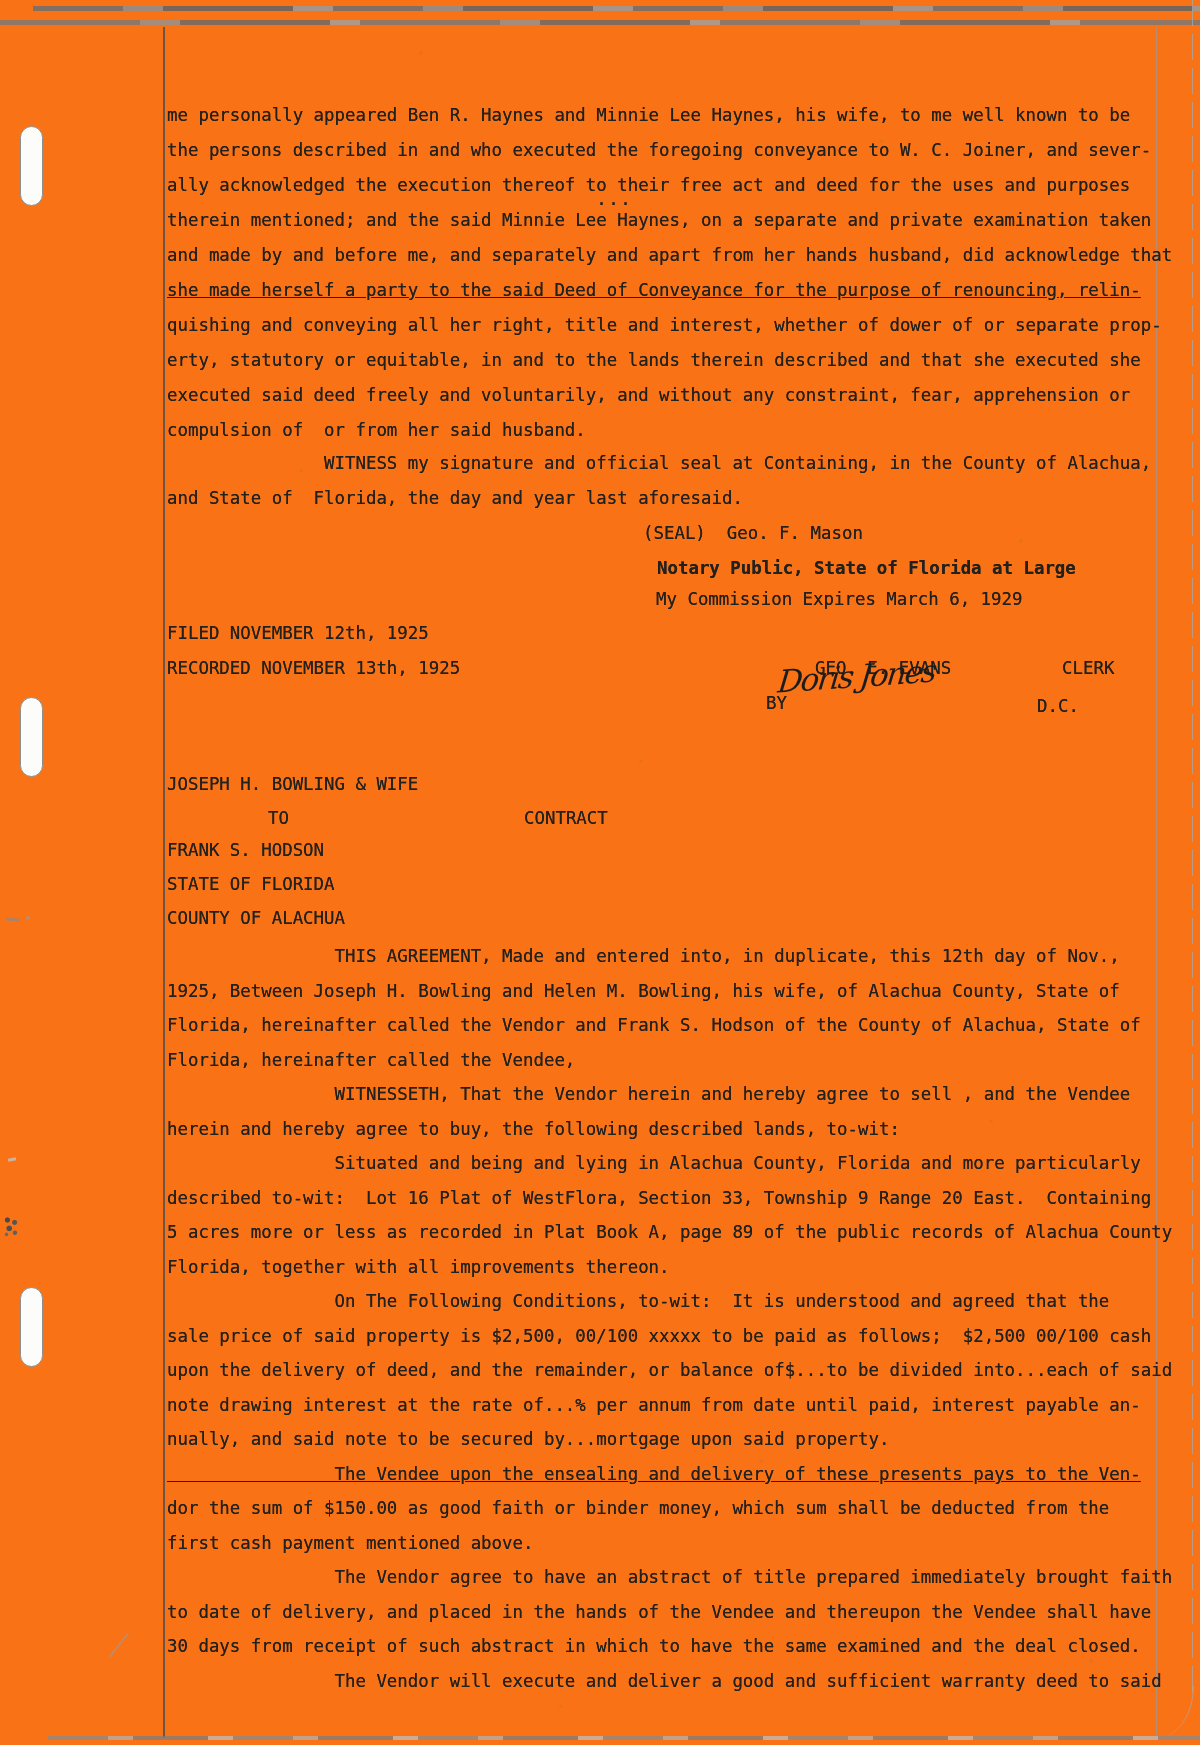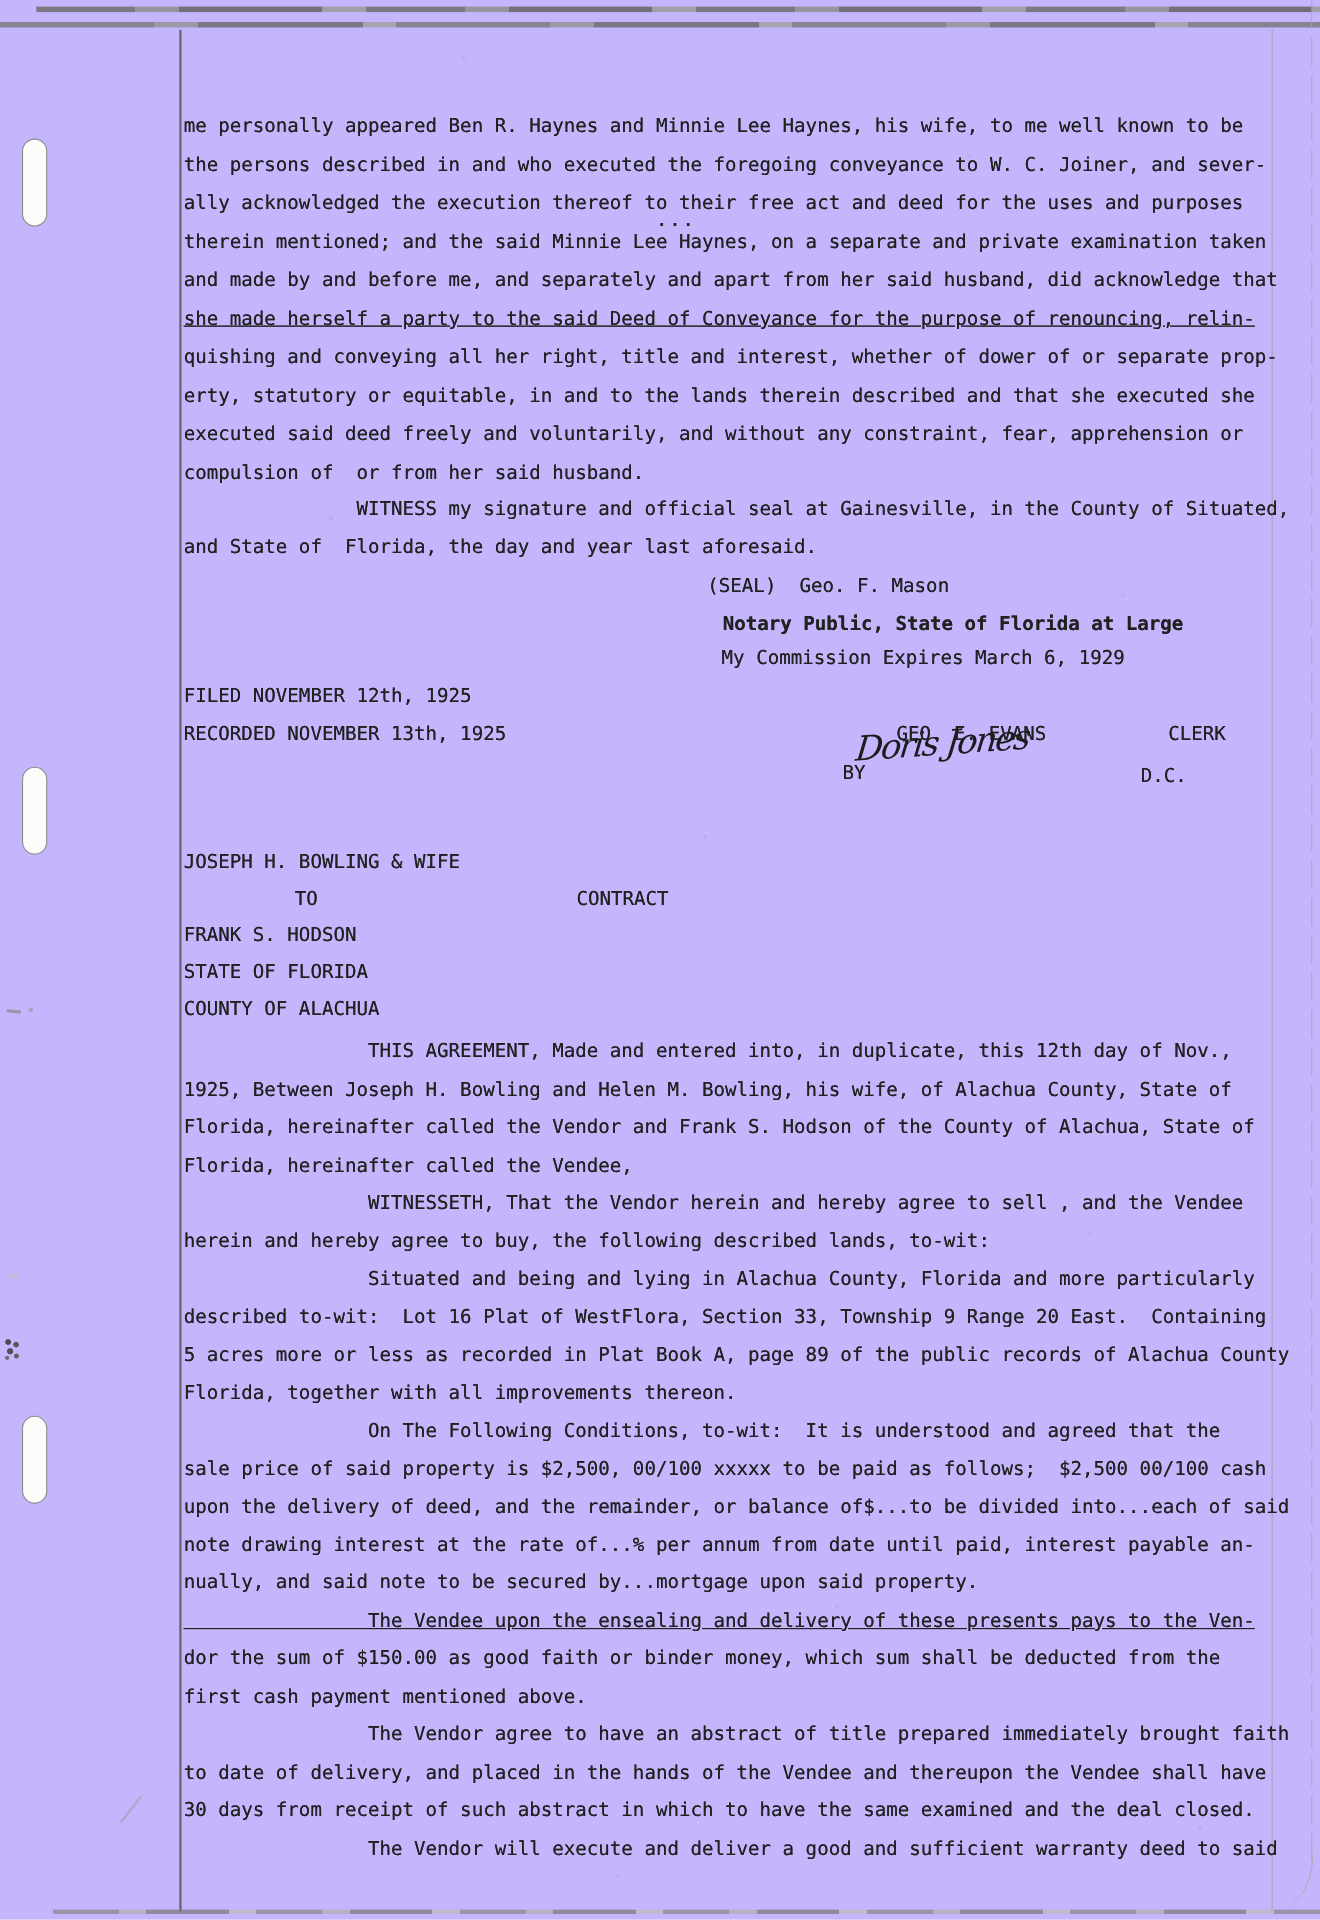--- a/index.html
+++ b/index.html
@@ -1,19 +1,19 @@
 <!DOCTYPE html>
 <html><head>
 <meta charset="utf-8">
 <style>
   html,body{margin:0;padding:0;}
   body{width:1200px;height:1745px;background:#ffffff;}
   .sheet{
     position:relative;width:1200px;height:1745px;overflow:hidden;
-    background:#c4b5fd;
+    background:#f97316;
     font-family:"DejaVu Sans Mono", monospace;
   }
   .tline{
     position:absolute;white-space:pre;
     font-size:17.4px;line-height:20px;height:22px;
     color:#21211f;
     text-shadow:0 0 .5px rgba(25,25,22,.8);
   }
   
   .band{position:absolute;}
@@ -74,27 +74,27 @@
 
   <div class="punch-hole hole1"></div>
   <div class="punch-hole hole2"></div>
   <div class="punch-hole hole3"></div>
 
   <div id="text-layer">
       <div class="tline" style="left: 167px; top: 105px;">me personally appeared Ben R. Haynes and Minnie Lee Haynes, his wife, to me well known to be</div>
       <div class="tline" style="left: 167px; top: 140px;">the persons described in and who executed the foregoing conveyance to W. C. Joiner, and sever-</div>
       <div class="tline" style="left: 167px; top: 175px;">ally acknowledged the execution thereof to their free act and deed for the uses and purposes</div>
       <div class="tline" style="left: 167px; top: 210px;">therein mentioned; and the said Minnie Lee Haynes, on a separate and private examination taken</div>
-      <div class="tline" style="left: 167px; top: 245px;">and made by and before me, and separately and apart from her said husband, did acknowledge that</div>
+      <div class="tline" style="left: 167px; top: 245px;">and made by and before me, and separately and apart from her hands husband, did acknowledge that</div>
       <div class="tline" style="left: 167px; top: 280px; text-decoration: underline;">she made herself a party to the said Deed of Conveyance for the purpose of renouncing, relin-</div>
       <div class="tline" style="left: 167px; top: 315px;">quishing and conveying all her right, title and interest, whether of dower of or separate prop-</div>
       <div class="tline" style="left: 167px; top: 350px;">erty, statutory or equitable, in and to the lands therein described and that she executed she</div>
       <div class="tline" style="left: 167px; top: 385px;">executed said deed freely and voluntarily, and without any constraint, fear, apprehension or</div>
       <div class="tline" style="left: 167px; top: 420px;">compulsion of  or from her said husband.</div>
-      <div class="tline" style="left: 167px; top: 453px;">               WITNESS my signature and official seal at Gainesville, in the County of Situated,</div>
+      <div class="tline" style="left: 167px; top: 453px;">               WITNESS my signature and official seal at Containing, in the County of Alachua,</div>
       <div class="tline" style="left: 167px; top: 488px;">and State of  Florida, the day and year last aforesaid.</div>
       <div class="tline" style="left: 643px; top: 523px;">(SEAL)  Geo. F. Mason</div>
       <div class="tline" style="left: 657px; top: 558px; font-weight: bold;">Notary Public, State of Florida at Large</div>
       <div class="tline" style="left: 656px; top: 589px;">My Commission Expires March 6, 1929</div>
       <div class="tline" style="left: 167px; top: 623px;">FILED NOVEMBER 12th, 1925</div>
       <div class="tline" style="left: 167px; top: 658px;">RECORDED NOVEMBER 13th, 1925</div>
       <div class="tline" style="left: 815px; top: 658px;">GEO. E. EVANS</div>
       <div class="tline" style="left: 1026px; top: 658px; margin-left: 36px;">CLERK</div>
       <div class="tline" style="left: 766px; top: 693px;">BY</div>
       <div class="tline" style="left: 1037px; top: 696px;">D.C.</div>

